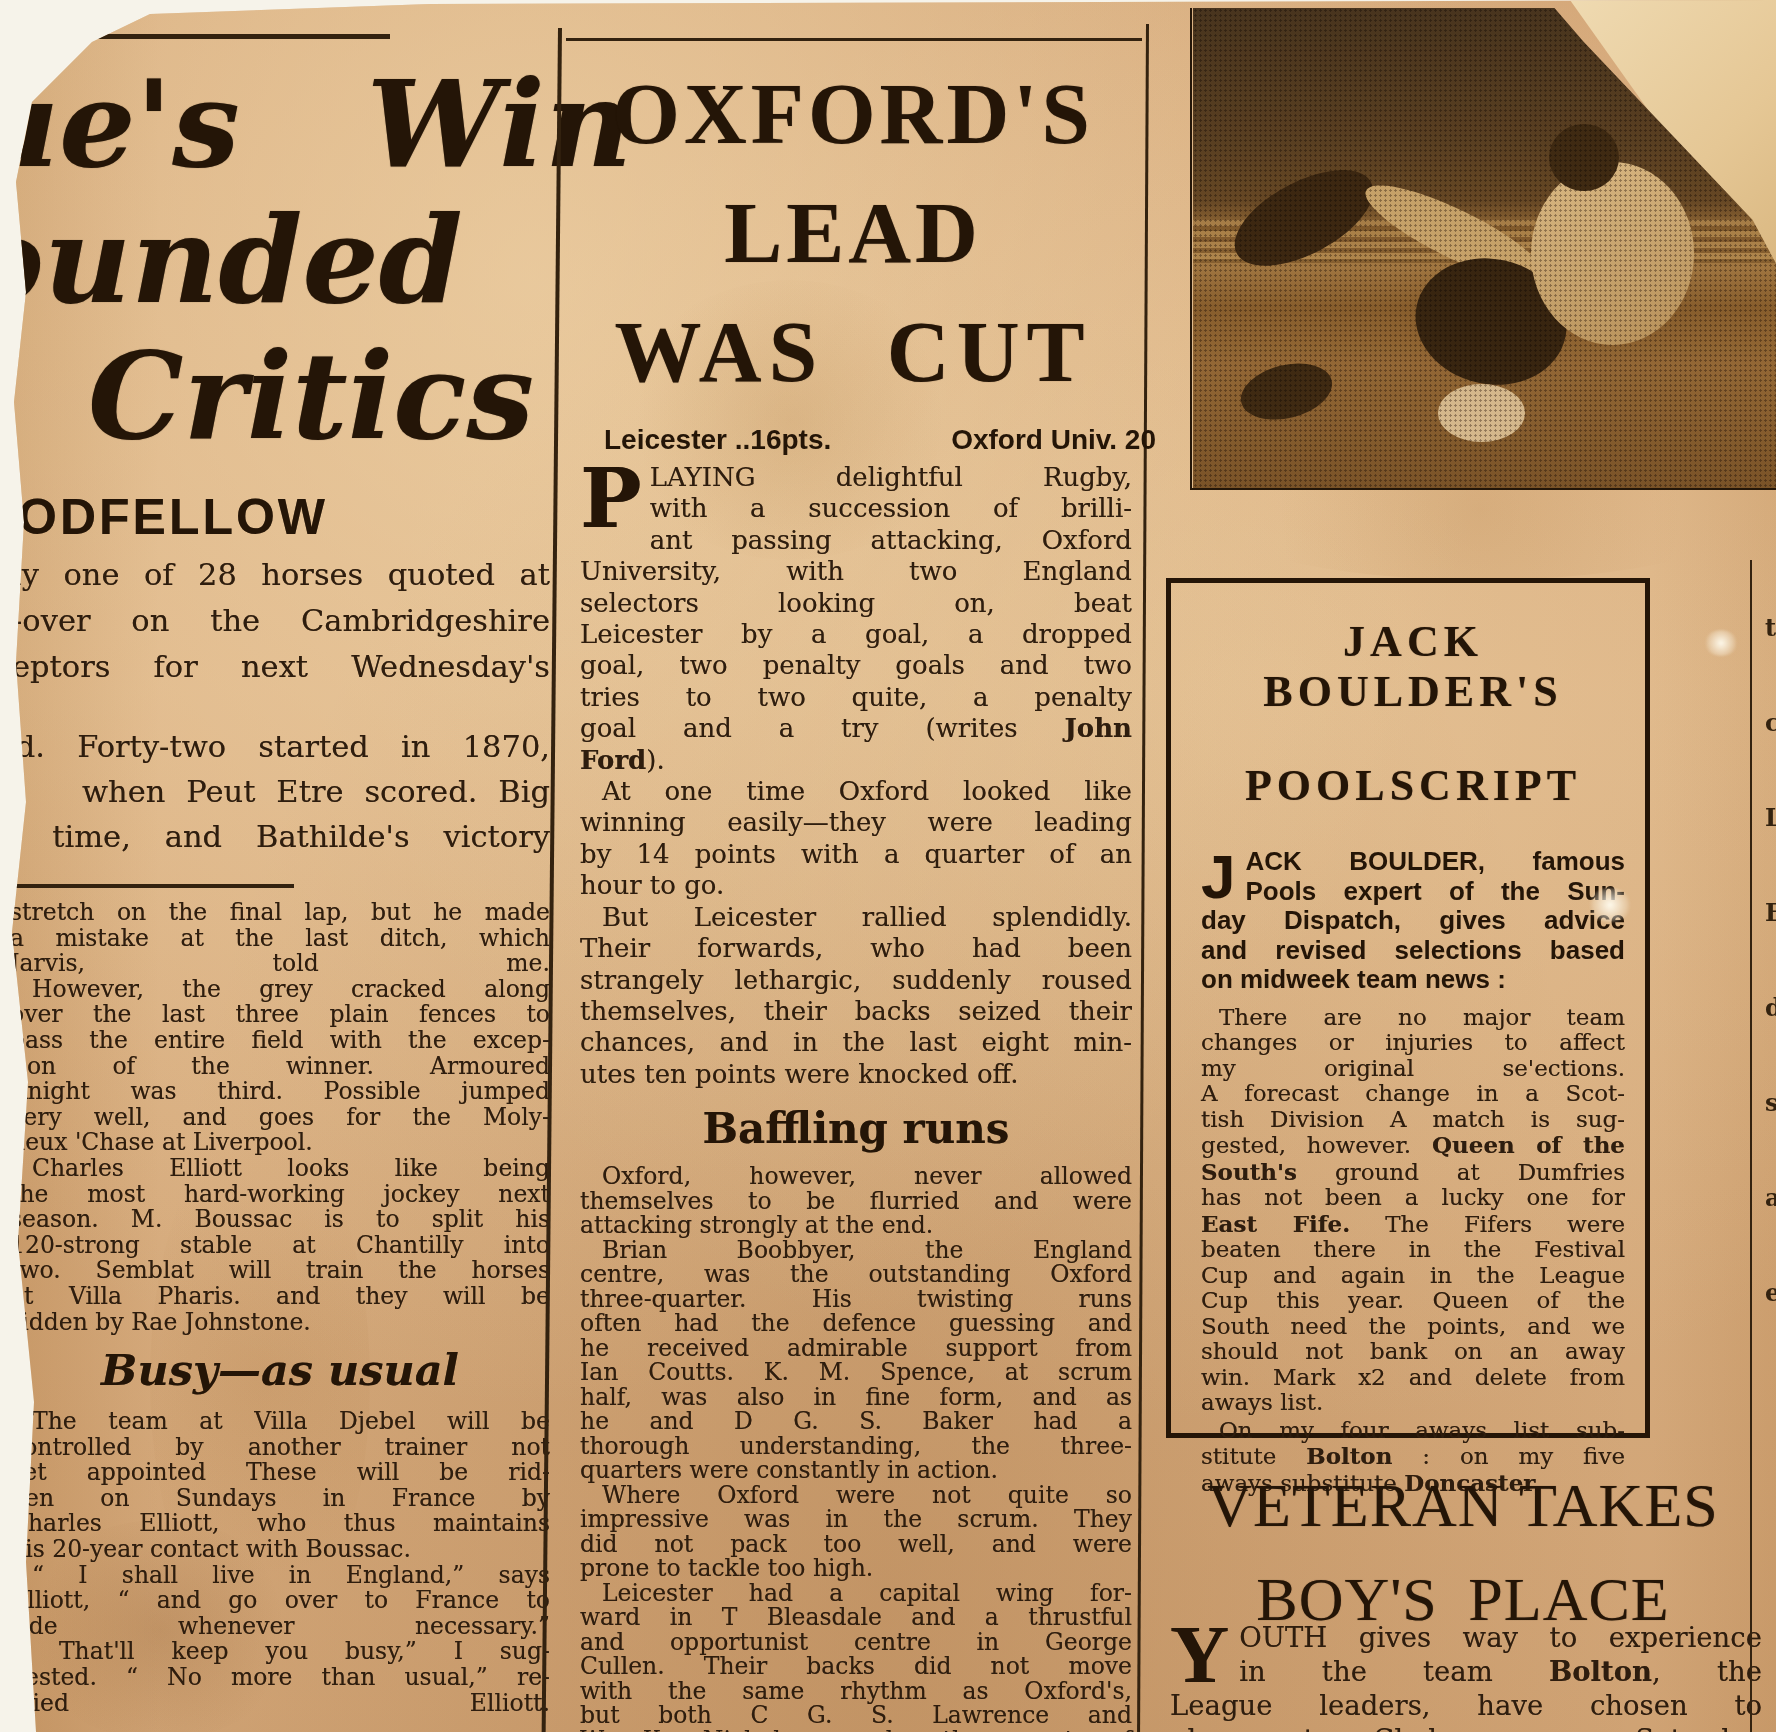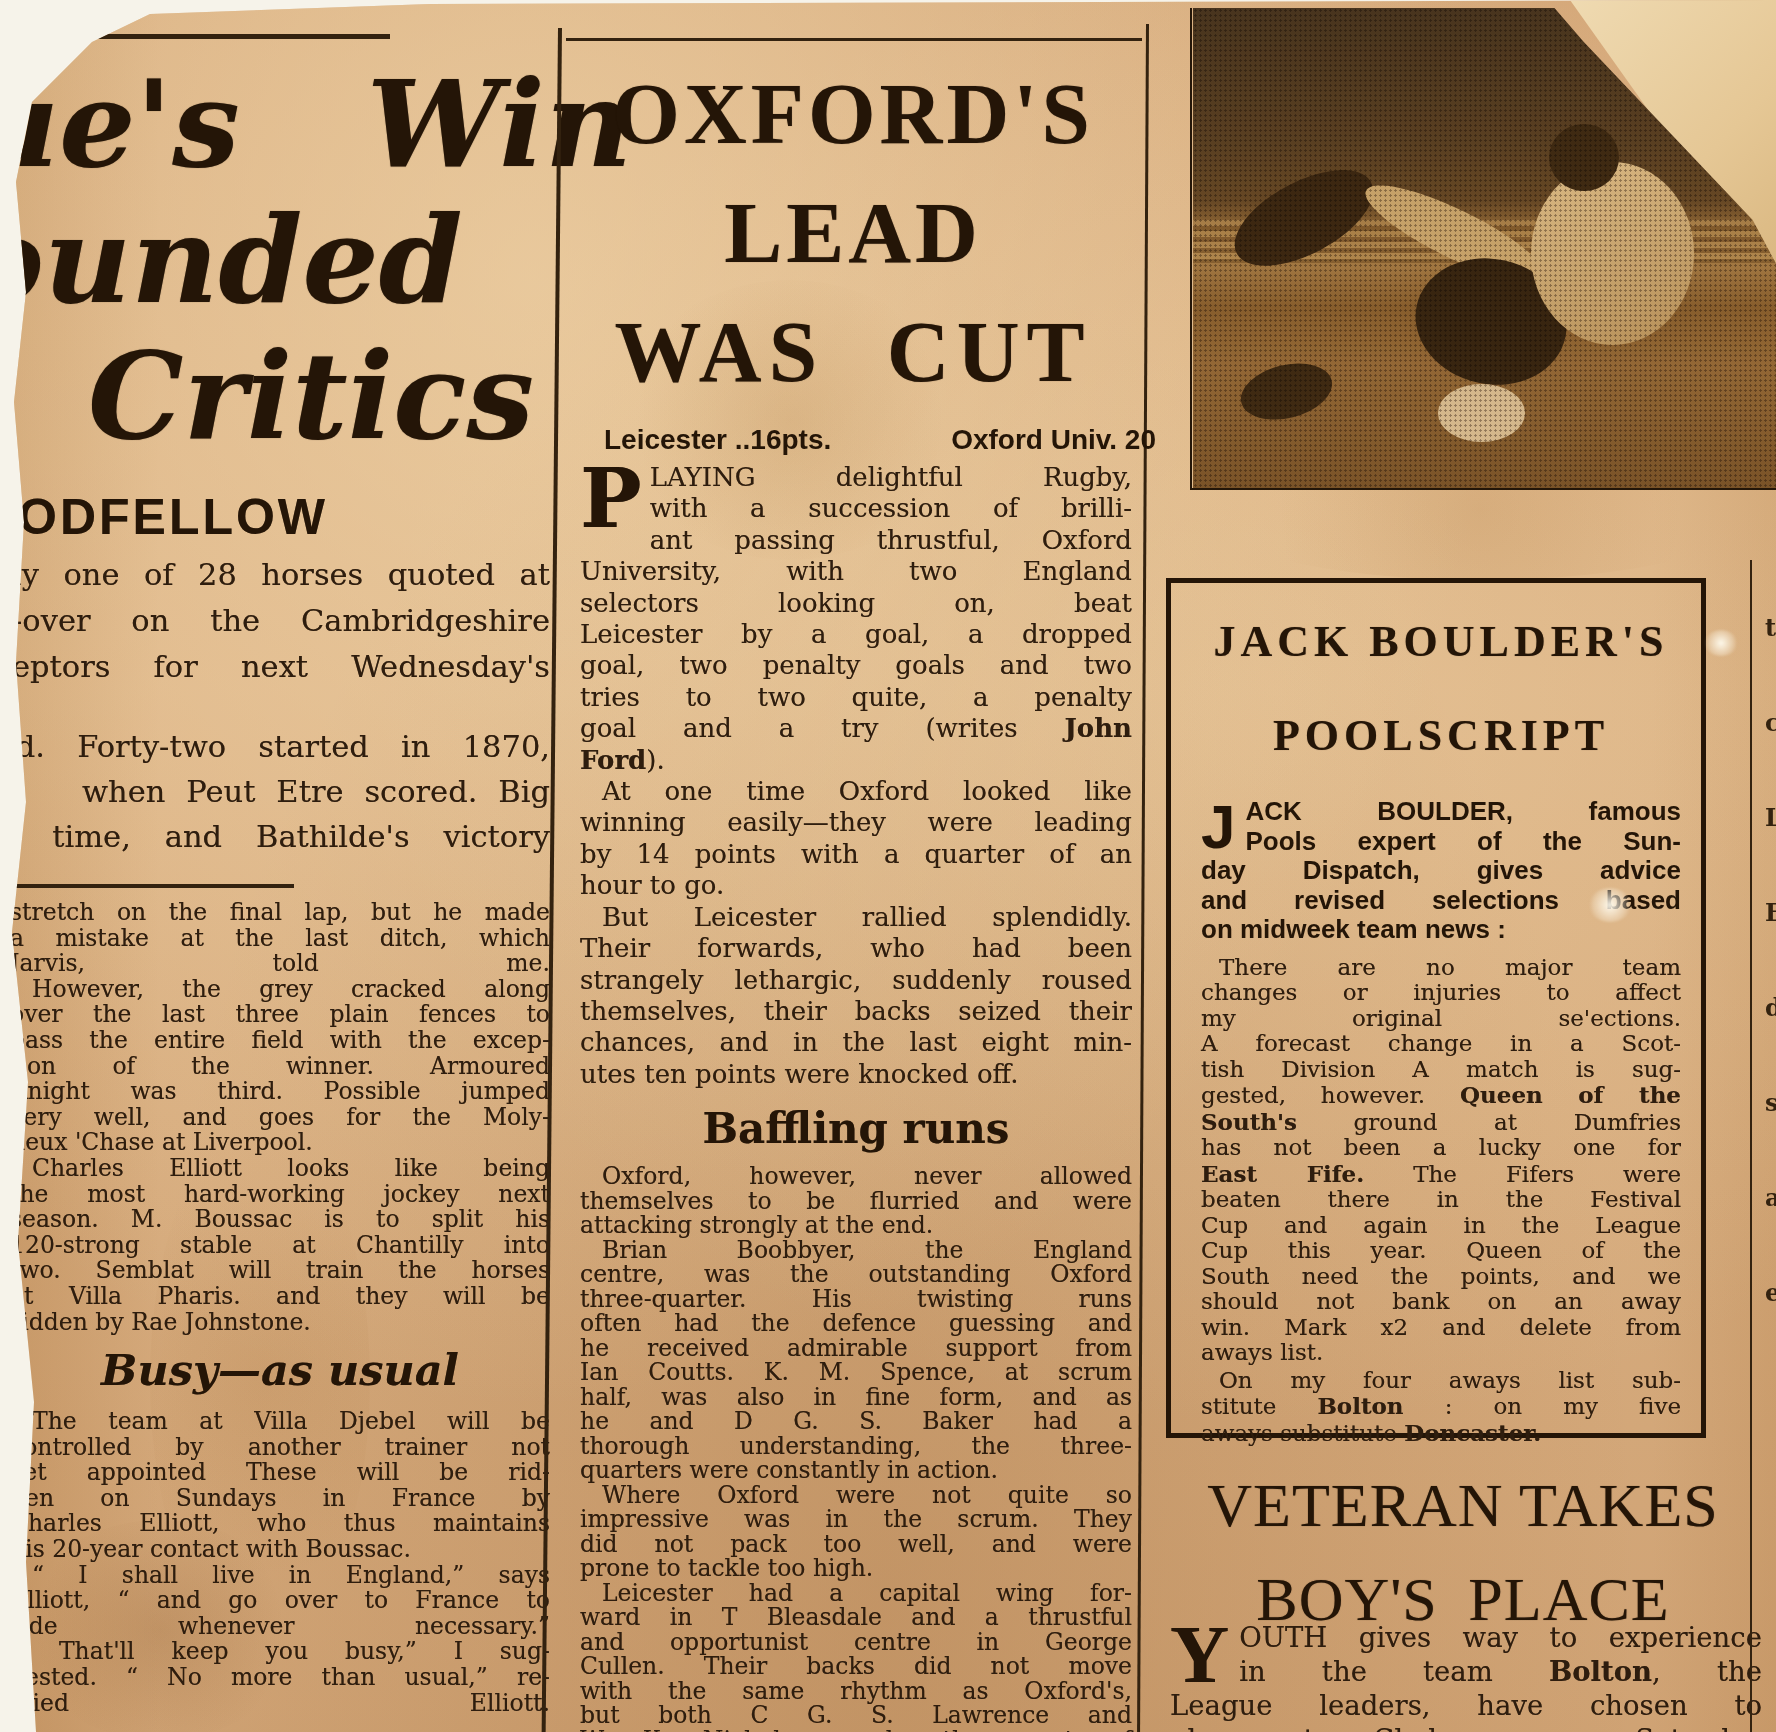--- a/index.html
+++ b/index.html
@@ -69,21 +69,21 @@
     background:linear-gradient(180deg,#2f2316 0%,#44301a 28%,#533a1e 40%,#8a6334 46%,#a07844 52%,#7c5528 62%,#8a6132 74%,#6b4822 100%);
     clip-path:polygon(0 0,62% 0,67% 7%,96% 44%,100% 53%,100% 100%,0 100%);}
   #photo .band{position:absolute;left:0;top:44%;width:100%;height:9%;
     background:repeating-linear-gradient(180deg,#b08a52 0 6px,#6d4b24 6px 11px);opacity:.7;}
   .blob{position:absolute;border-radius:50%;}
   #photo::after{content:"";position:absolute;inset:0;
     background-image:radial-gradient(rgba(38,20,6,.38) 28%,rgba(38,20,6,0) 32%);
     background-size:5px 5px;mix-blend-mode:multiply;}
   #photo .wash{position:absolute;inset:0;background:rgba(190,135,65,.18);}
   .photo-edge{position:absolute;background:#241608;}
-  #box{position:absolute;left:1166px;top:578px;width:540px;height:860px;border:5px solid #241507;
+  #box{position:absolute;left:1166px;top:578px;width:484px;height:860px;border:5px solid #241507;
     box-sizing:border-box;padding:34px 20px 0 30px;}
   .box-title{text-align:center;font:700 44px/50px "Liberation Serif",serif;letter-spacing:5px;color:#241507;
     text-shadow:0 0 1px rgba(36,21,7,.4);}
   #box-title2{margin-top:44px;}
   #box-intro{margin-top:36px;font:700 26px/29.5px "Liberation Sans",sans-serif;color:#241507;}
   #box-intro .ln:nth-child(2){padding-left:42px;}
   .dc-j{font:800 62px/52px "Liberation Sans",sans-serif;padding:4px 10px 0 0;}
   #box-body{margin-top:10px;font:400 23px/25.5px "DejaVu Serif",serif;}
   #box-body .para{margin-top:2px;}
   #box-body .para.indent .ln:first-child{text-indent:18px;}
@@ -194,21 +194,21 @@
       <span>Leicester ..16pts.</span>
       <span>Oxford Univ. 20</span>
     </div>
 
     <div id="mid-body" class="ink">
       <div class="para para-drop">
         <span class="dc dc-p">P</span>
         <div>
             <div class="ln">LAYING  delightful  Rugby,</div>
             <div class="ln">with a succession of brilli-</div>
-            <div class="ln">ant passing thrustful, Oxford</div>
+            <div class="ln">ant passing attacking, Oxford</div>
             <div class="ln">University, with two England</div>
             <div class="ln">selectors looking on, beat</div>
             <div class="ln">Leicester by a goal, a dropped</div>
             <div class="ln">goal, two penalty goals and two</div>
             <div class="ln">tries to two quite, a penalty</div>
             <div class="ln">goal and a try (writes <b>John</b></div>
             <div class="ln"><b>Ford</b>).</div>
           </div>
       </div>
       <div class="para indent">

